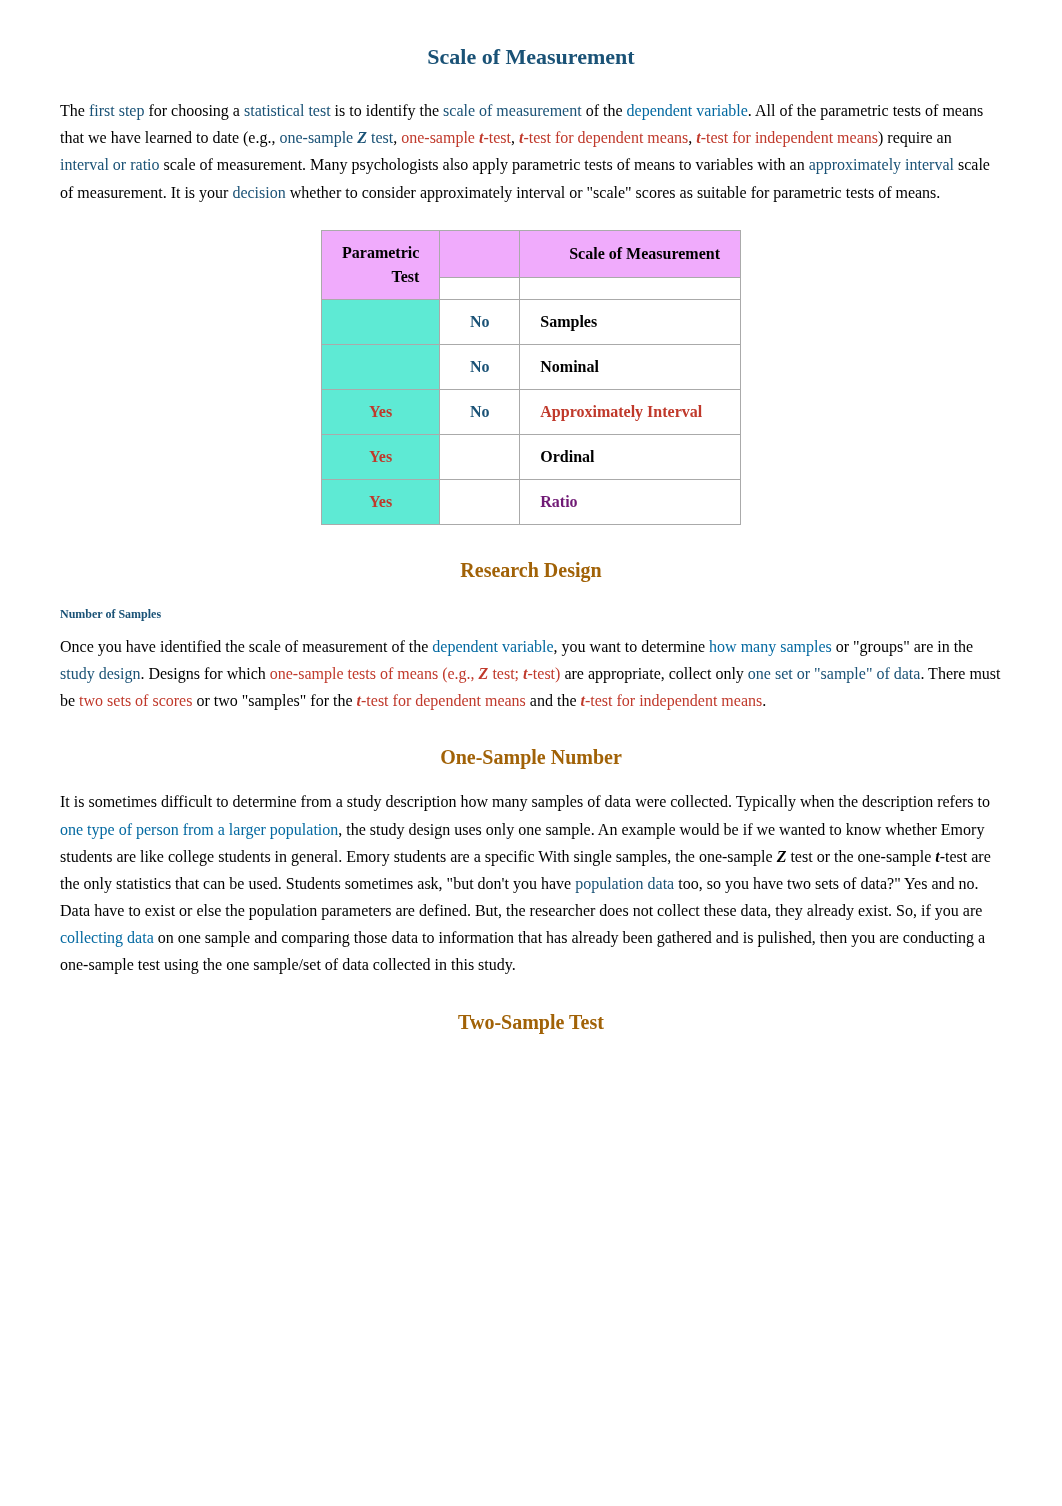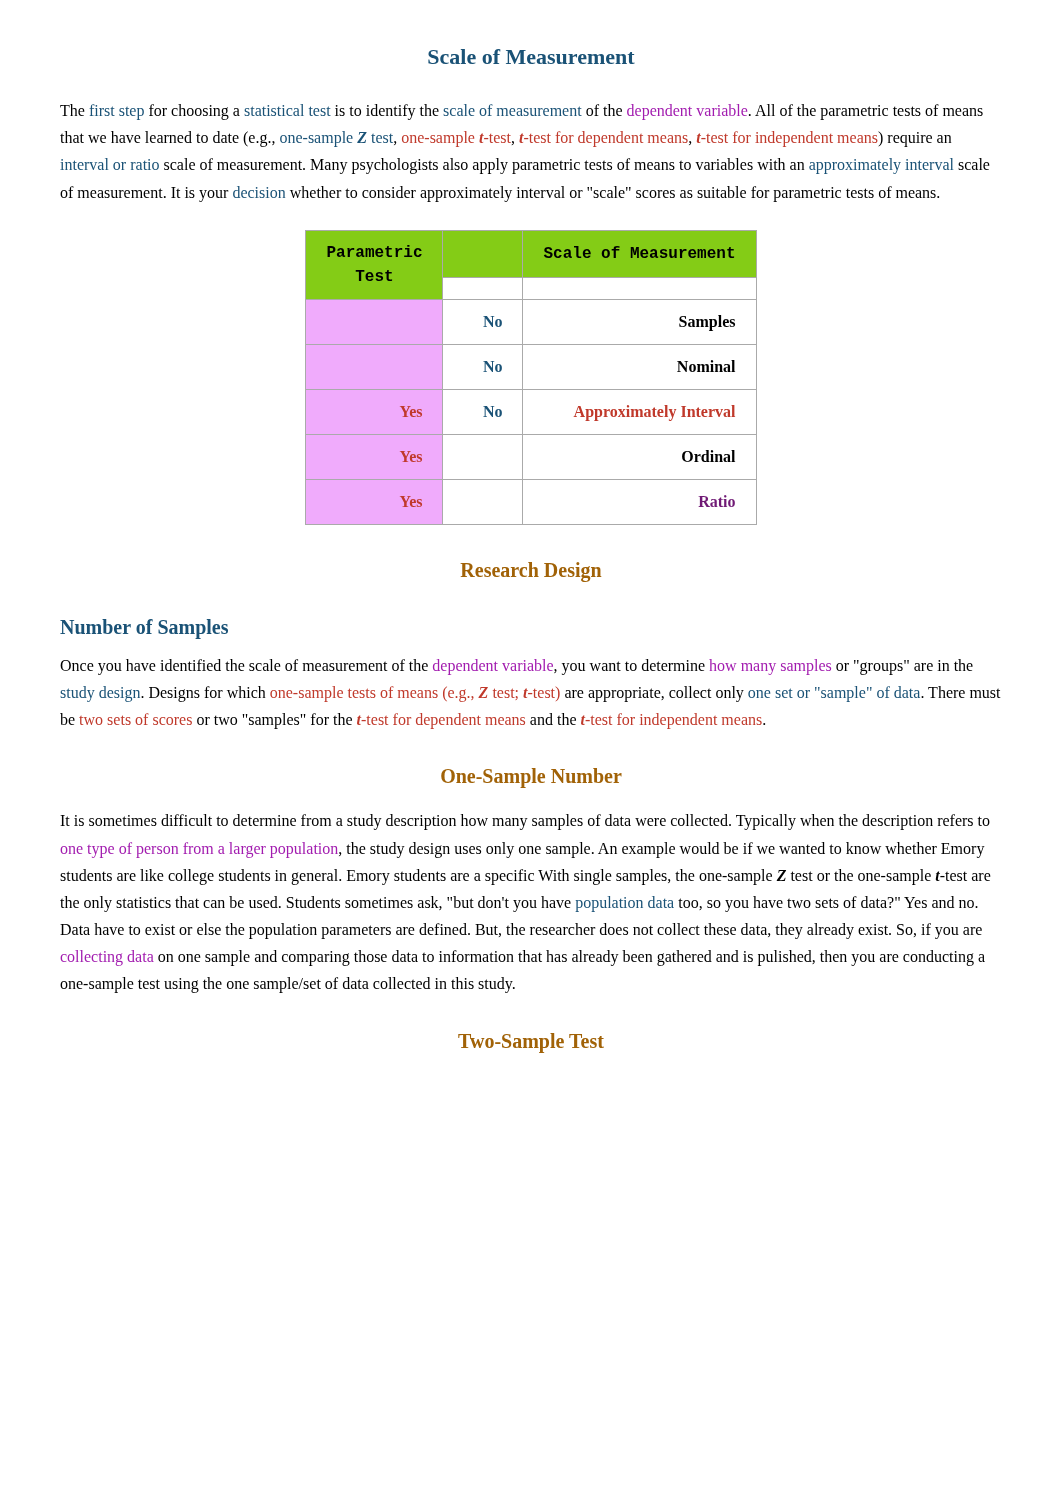--- a/index.html
+++ b/index.html
@@ -18,50 +18,48 @@
       color: #1a5276;
       font-size: 22px;
       font-weight: bold;
       margin-bottom: 24px;
     }
     .intro-paragraph {
       margin-bottom: 24px;
       line-height: 1.7;
     }
     .c-blue { color: #1a5276; }
-    .c-green { color: #a21caf; }
+    .c-green { color: #0369a1; }
     .c-red { color: #c0392b; }
     .bold-italic { font-weight: bold; font-style: italic; }
     .table-container {
       display: flex;
       justify-content: center;
       margin: 20px 0 30px 0;
     }
     .param-table {
       border-collapse: collapse;
       min-width: 420px;
     }
     .param-table td {
       border: 1px solid #aaa;
       padding: 10px 20px;
       font-weight: bold;
       font-size: 16px;
-      text-align: right;
     }
     .header-row td {
-      background: #84cc16;
-      text-align: center;
+      background: #f0abfc;
+      text-align: right;
       vertical-align: middle;
-      font-family: Liberation Mono, monospace;
     }
     .col-param {
       width: 100px;
       text-align: center;
       vertical-align: middle;
-      background: #f0abfc;
+      background: #5eead4;
     }
     .col-test {
       width: 80px;
       text-align: center;
       vertical-align: middle;
     }
     .col-scale {
       min-width: 220px;
       vertical-align: middle;
     }
@@ -74,23 +72,23 @@
 
     .section-title {
       text-align: center;
       color: #a16207;
       font-size: 20px;
       font-weight: bold;
       margin: 28px 0 16px 0;
     }
     .subsection-title {
       color: #1a5276;
-      font-size: 20px;
+      font-size: 12px;
       font-weight: bold;
-      margin: 27px 0 10px 0;
+      margin: 20px 0 10px 0;
     }
     .body-paragraph {
       margin-bottom: 18px;
       line-height: 1.7;
     }
   </style>
 </head>
 <body>
 
 <h1 class="page-title">Scale of Measurement</h1>

